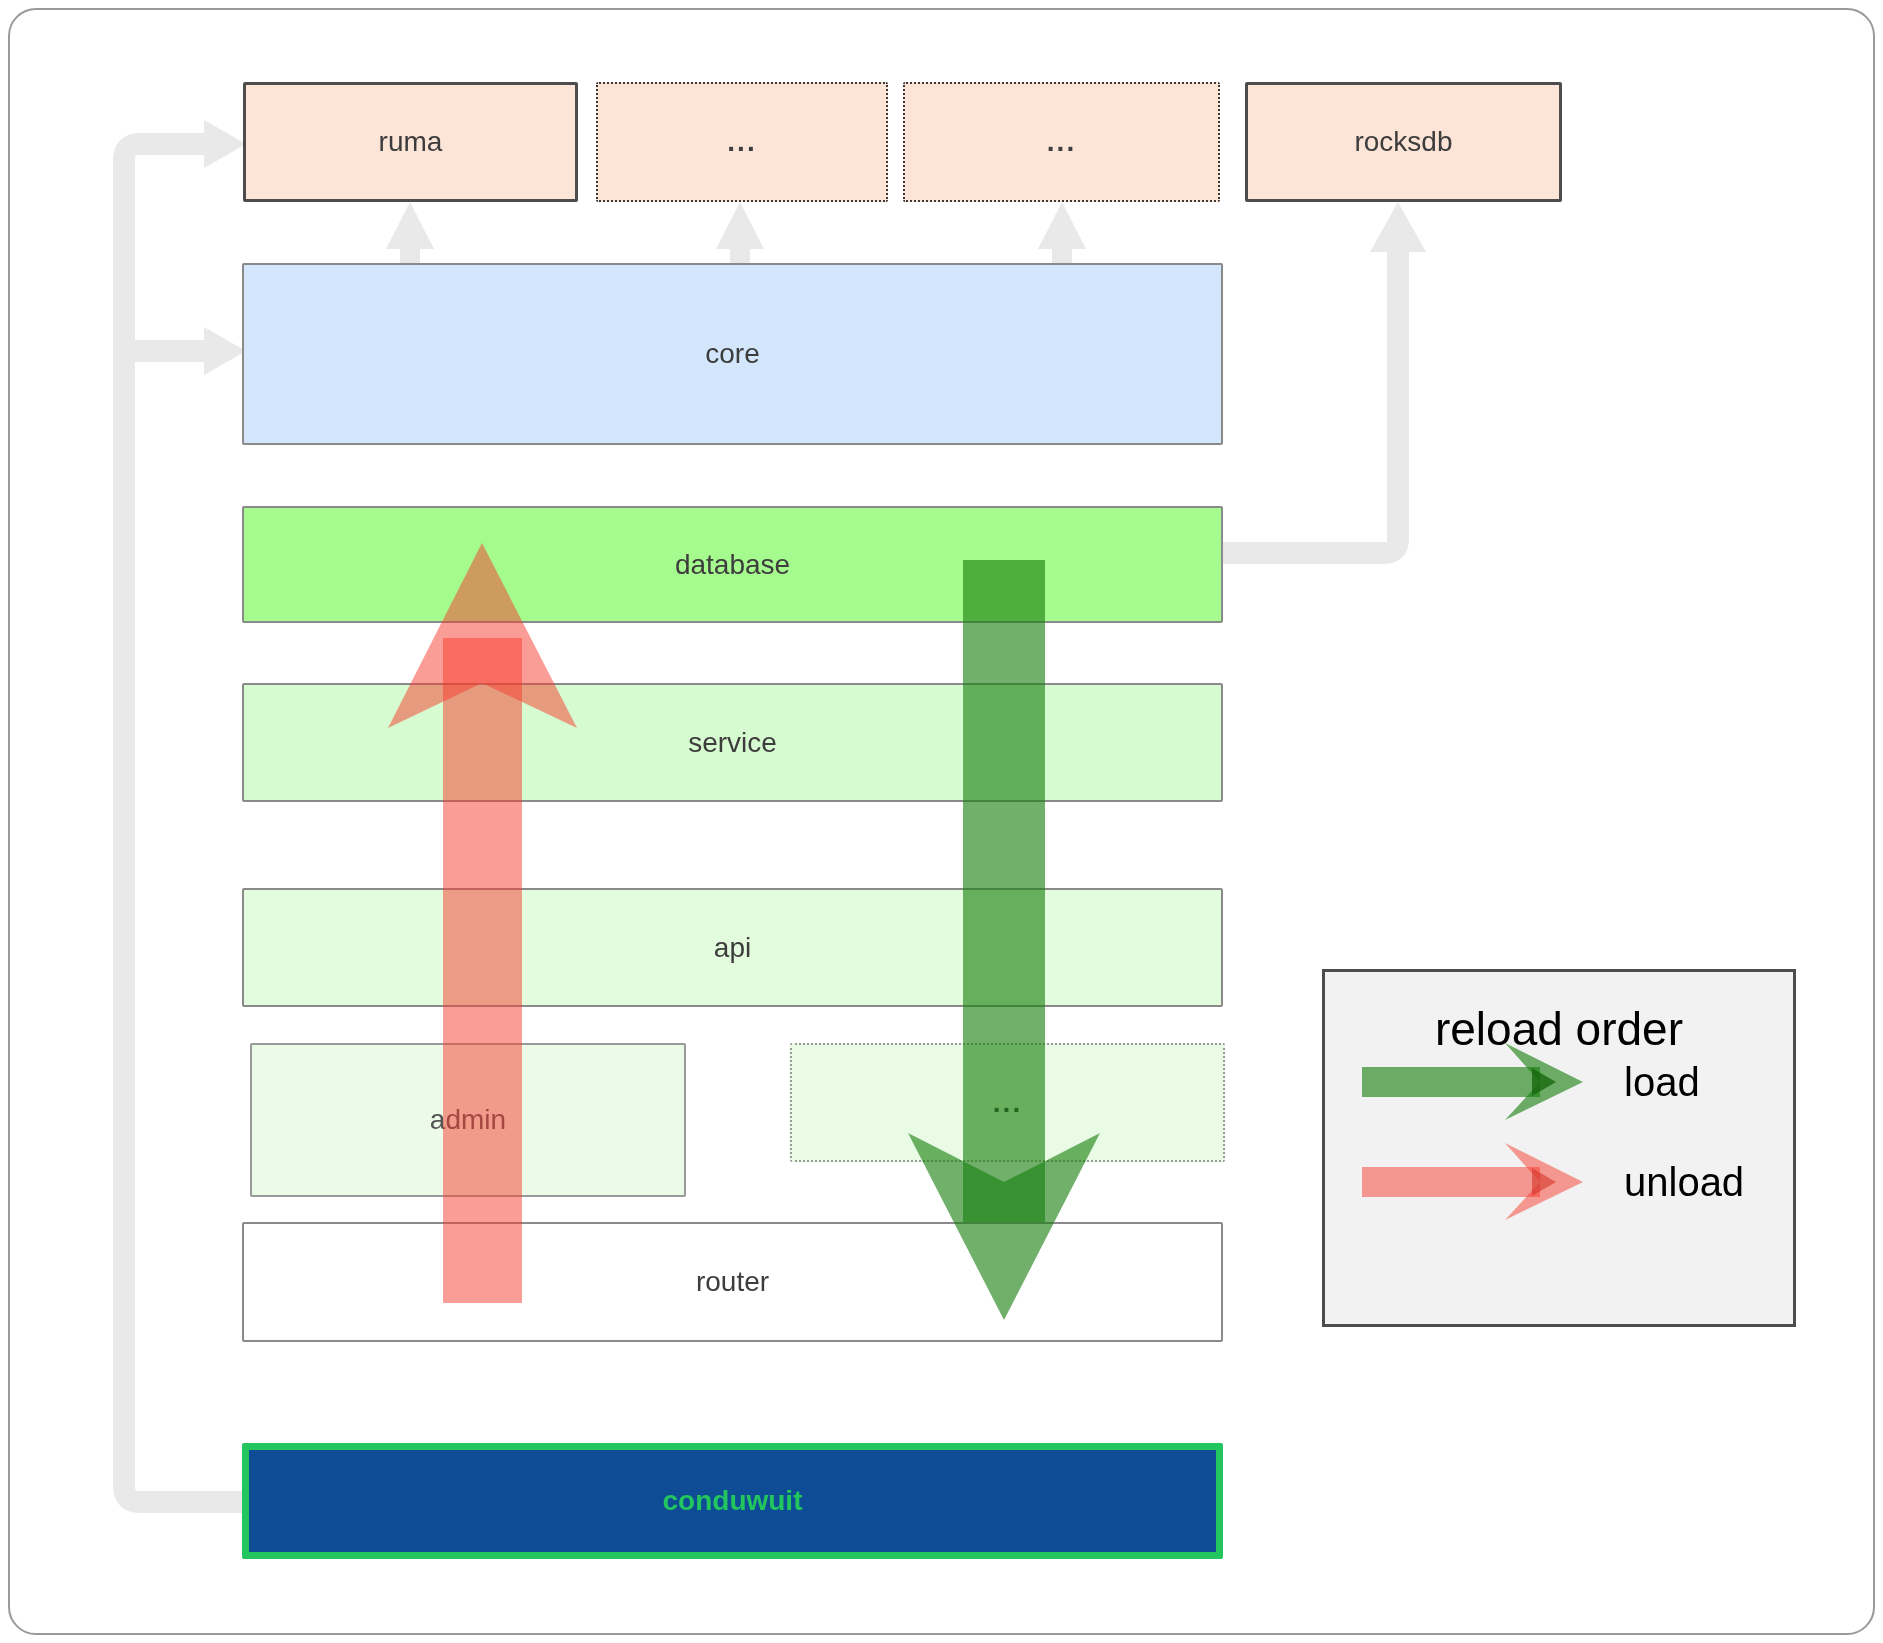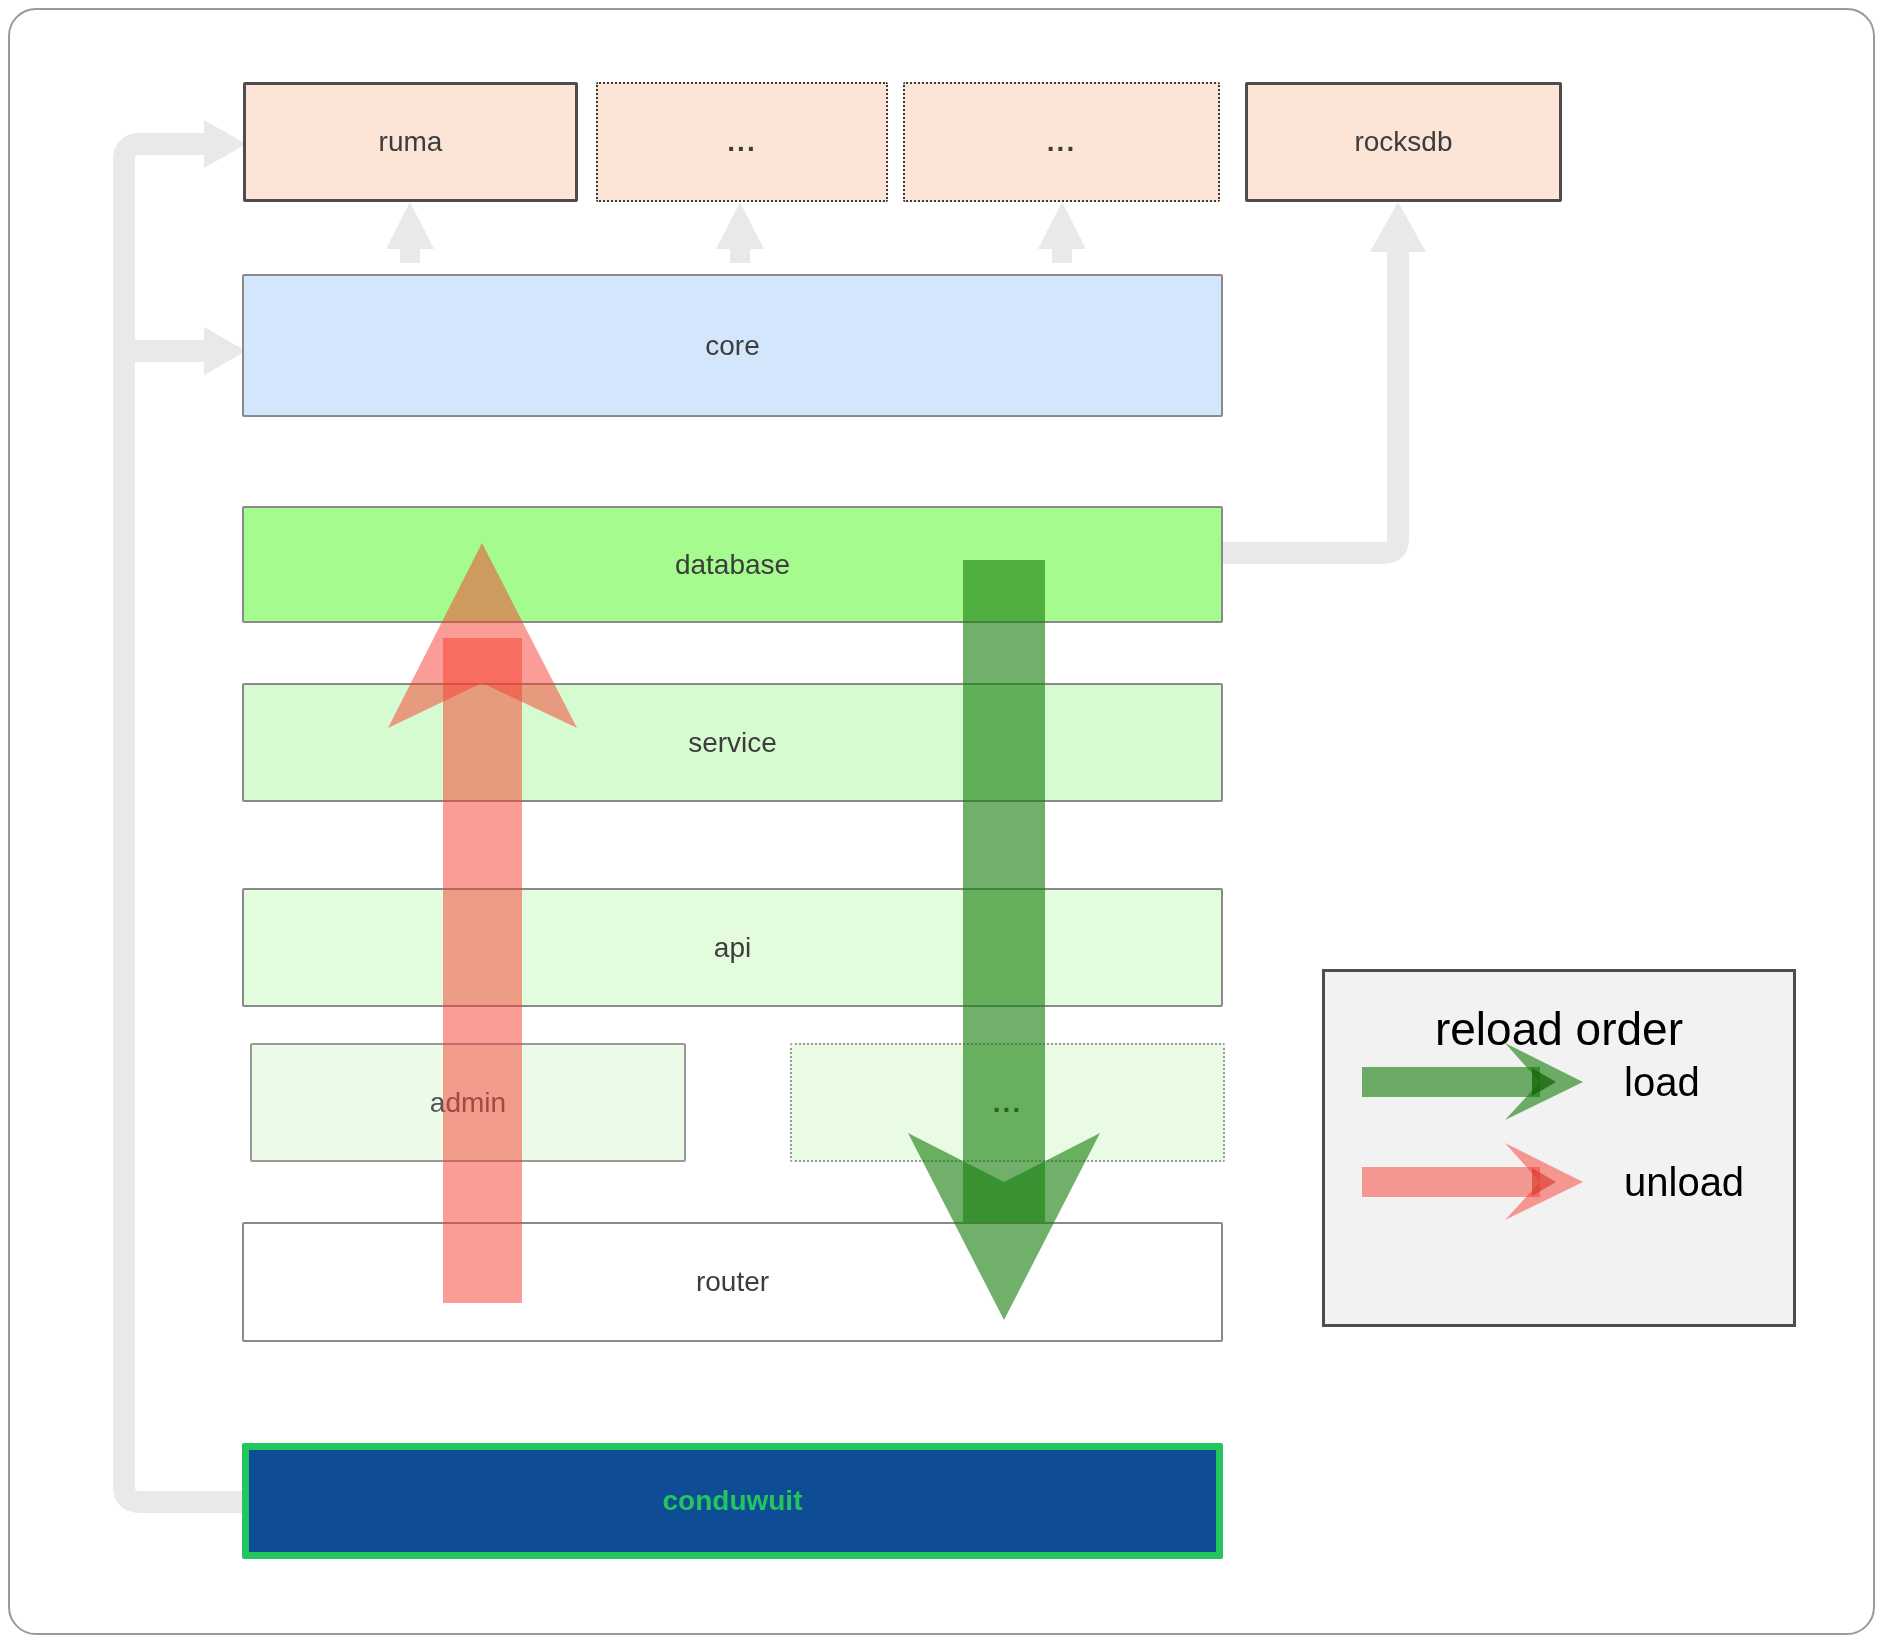--- a/index.html
+++ b/index.html
@@ -71,33 +71,33 @@
   <div class="node peach-dotted" style="left:596px;top:82px;width:292px;height:120px;">
     <span class="dots-label">...</span>
   </div>
   <div class="node peach-dotted" style="left:903px;top:82px;width:317px;height:120px;">
     <span class="dots-label">...</span>
   </div>
   <div class="node peach" style="left:1245px;top:82px;width:317px;height:120px;">
     <span>rocksdb</span>
   </div>
 
-  <div class="node blue" style="left:242px;top:274px;width:981px;height:143px;">
+  <div class="node blue" style="left:242px;top:263px;width:981px;height:182px;">
     <span>core</span>
   </div>
   <div class="node green-bright" style="left:242px;top:506px;width:981px;height:117px;">
     <span>database</span>
   </div>
   <div class="node green-light" style="left:242px;top:683px;width:981px;height:119px;justify-content:center;">
     <span>service</span>
   </div>
   <div class="node green-lighter" style="left:242px;top:863px;width:981px;height:119px;margin-top:25px;">
     <span>api</span>
   </div>
-  <div class="node green-faint" style="left:250px;top:1043px;width:436px;height:119px;color:#555;">
+  <div class="node green-faint" style="left:250px;top:1043px;width:436px;height:154px;color:#555;">
     <span>admin</span>
   </div>
   <div class="node green-faint-dotted" style="left:790px;top:1043px;width:435px;height:119px;">
     <span class="dots-label">...</span>
   </div>
   <div class="node white-box" style="left:242px;top:1222px;width:981px;height:120px;">
     <span>router</span>
   </div>
   <div class="node navy" style="left:242px;top:1443px;width:981px;height:116px;">
     <span>conduwuit</span>

